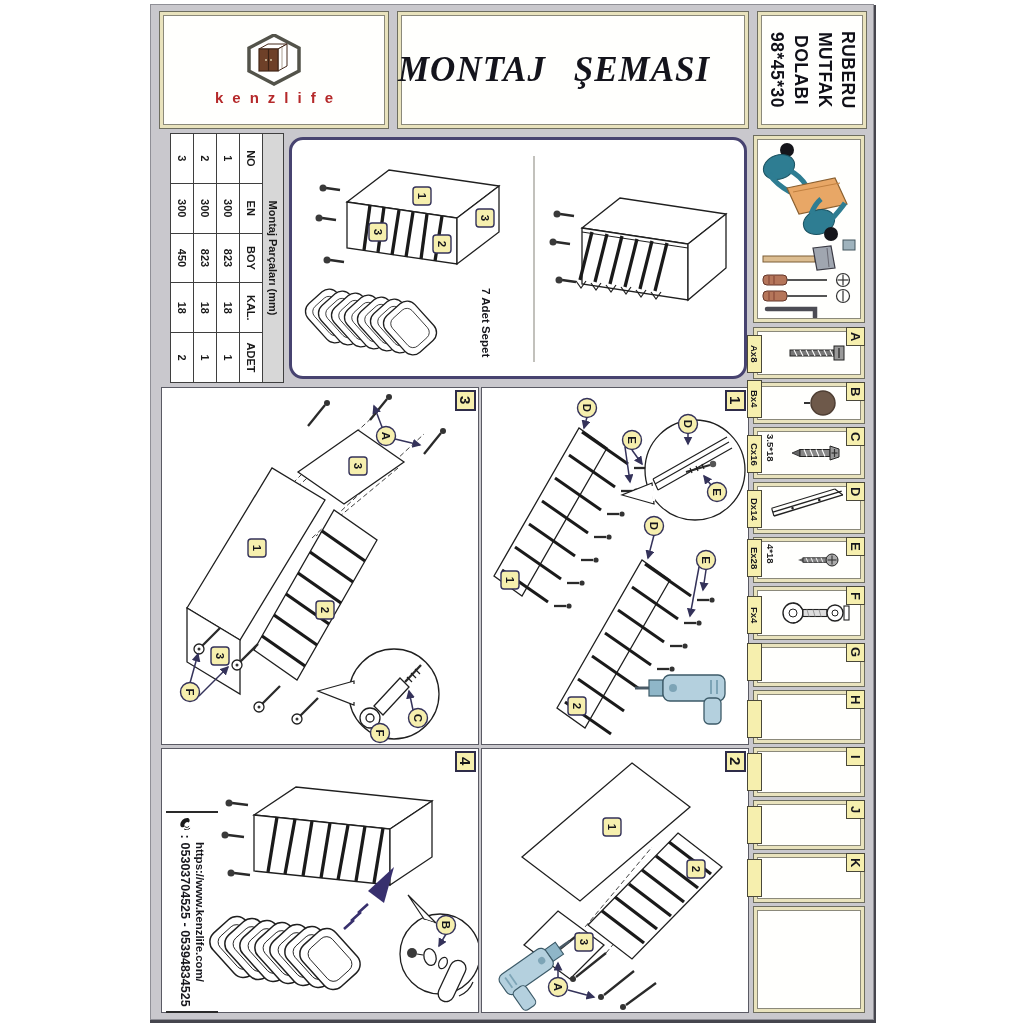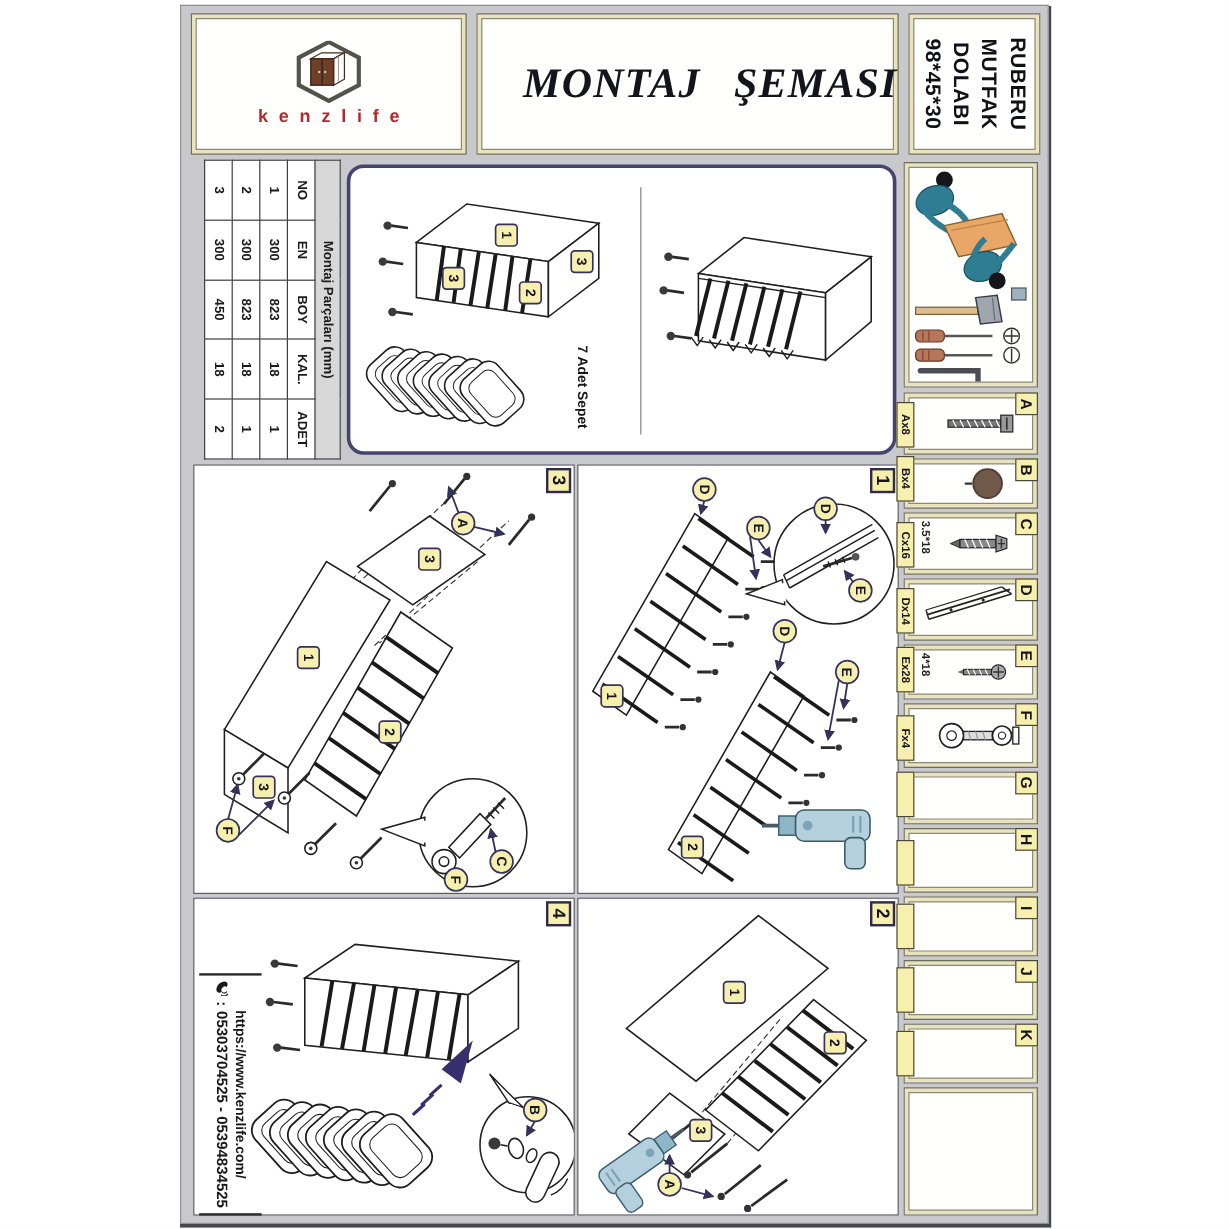--- a/index.html
+++ b/index.html
@@ -11,21 +11,21 @@
   .steptab{top:2px;right:2px;width:21px;height:21px;font-size:15px;border:2px solid #2e2c48;z-index:4;}
   .lettertab{top:-1px;right:-1px;width:19px;height:19px;font-size:13px;z-index:3;}
   .qtytab{left:-7px;bottom:5px;width:15px;height:38px;font-size:9.5px;z-index:3;}
   .spec{position:absolute;left:11px;top:6px;font-size:9.5px;font-weight:bold;color:#222;z-index:2;}
   .quad{position:absolute;background:#ffffff;border:1px solid #5a5a64;box-sizing:border-box;}
   .hw{left:602px;width:112px;}
   .glyph{position:absolute;right:8px;top:50%;transform:translateY(-50%);}
   .logo-inner{position:absolute;inset:6px;display:flex;flex-direction:column;align-items:center;justify-content:center;}
   .brandname{font-family:"Liberation Serif",serif;font-size:30px;font-weight:bold;letter-spacing:3px;color:#42422f;border-top:2px solid #6b6b5e;border-bottom:2px solid #6b6b5e;padding:0 8px;line-height:1.15;}
   .brandsub{font-size:15px;font-weight:bold;letter-spacing:9px;color:#b5292a;margin-top:3px;padding-left:9px;}
-  .titlebox{display:flex;align-items:center;justify-content:flex-end;}
+  .titlebox{display:flex;align-items:center;justify-content:flex-start;}
   .title{font-family:"Liberation Serif",serif;font-style:italic;font-weight:bold;font-size:35px;letter-spacing:1px;word-spacing:18px;color:#14141c;}
   .productbox{display:flex;align-items:center;justify-content:center;}
   .product-lines{writing-mode:vertical-rl;font-size:17.5px;font-weight:bold;line-height:1.35;color:#101018;text-align:center;letter-spacing:0.5px;}
   .tablewrap{position:absolute;left:-46px;top:199px;width:250px;height:108px;transform:rotate(90deg);}
   .ptable{border-collapse:collapse;background:#fff;width:250px;height:108px;table-layout:fixed;}
   .ptable td{border:1px solid #3f3f3f;font-size:11px;font-weight:bold;text-align:center;padding:0;color:#1a1a1a;height:22px;}
   .ptable .ttl{background:#d7d7d7;height:20px;font-size:11px;}
   .overview{position:absolute;left:138px;top:132px;width:458px;height:242px;background:#fff;border:3px solid #474370;border-radius:14px;box-sizing:border-box;}
   .contact{position:absolute;left:-71px;top:137px;width:198px;height:52px;transform:rotate(90deg);border-left:2px solid #2a2a2a;border-right:2px solid #2a2a2a;display:flex;flex-direction:column;justify-content:center;gap:2px;text-align:center;z-index:5;background:transparent;}
   .contact .url{font-size:11.5px;font-weight:bold;color:#16161c;}

